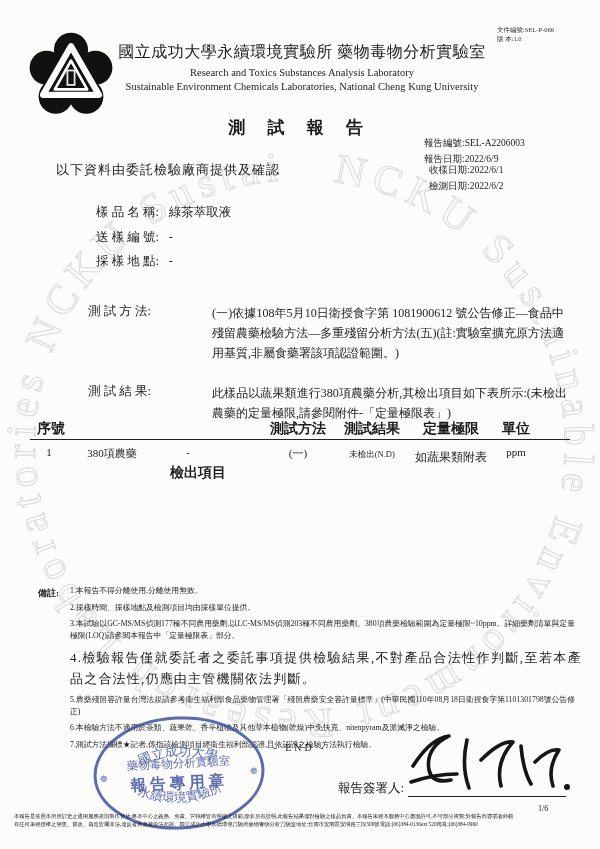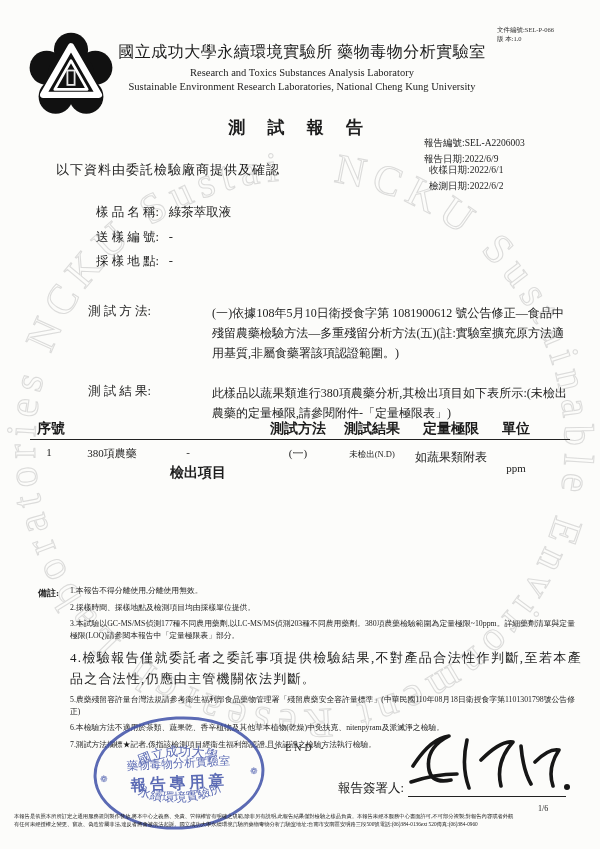--- a/index.html
+++ b/index.html
@@ -83,21 +83,21 @@
       </g>
       <path d="M50 18 L81 72 L19 72 Z" fill="none" stroke="#fff" stroke-width="7" stroke-linejoin="round"></path>
       <path d="M50 34 L68 66 L32 66 Z" fill="none" stroke="#fff" stroke-width="3" stroke-linejoin="round"></path>
       <rect x="45" y="44" width="10" height="18" fill="#fff" opacity="0.9"></rect>
       <rect x="47" y="46" width="6" height="14" fill="#111"></rect>
     </svg>
 
     <div class="abs hblock">
       <div class="org-cn">國立成功大學永續環境實驗所 藥物毒物分析實驗室</div>
       <div class="org-en">Research and Toxics Substances Analysis Laboratory</div>
-      <div class="org-en">Sustainable Environment Research Laboratories, National Cheng Kung University</div>
+      <div class="org-en">Sustainable Environment Chemicals Laboratories, National Cheng Kung University</div>
     </div>
 
     <div class="abs rtitle">測 試 報 告</div>
 
     <div class="abs repmeta">
       <div class="nowrap"><span>報告編號:</span><span>SEL-A2206003</span></div>
       <div class="nowrap"><span>報告日期:</span><span>2022/6/9</span></div>
     </div>
 
     <div class="abs disclaimer">以下資料由委託檢驗廠商提供及確認</div>
@@ -132,21 +132,21 @@
       <div class="abs th" style="left:408px;width:86px;">定量極限</div>
       <div class="abs th" style="left:492px;width:48px;">單位</div>
       <div class="abs tline"></div>
       <div>
         <div class="abs td" style="left:34px;width:30px;">1</div>
         <div class="abs td" style="left:66px;width:92px;text-align:center;">380項農藥</div>
         <div class="abs td" style="left:150px;width:76px;">-</div>
         <div class="abs td" style="left:262px;width:72px;">(一)</div>
         <div class="abs td tsmall" style="left:332px;width:80px;font-size:8.5px;">未檢出(N.D)</div>
         <div class="abs td tsmall" style="left:408px;width:86px;">如蔬果類附表</div>
-        <div class="abs td" style="left:492px;width:48px;font-family:'Liberation Serif',serif;margin-top:16px;">ppm</div>
+        <div class="abs td" style="left:492px;width:48px;font-family:'Liberation Serif',serif;">ppm</div>
       </div>
     </div>
 
     <div class="abs notes">
       <div class="notes-label">備註:</div>
       <div class="notes-items">
         <div class="note-s">1.本報告不得分離使用,分離使用無效。</div>
         <div class="note-s">2.採樣時間、採樣地點及檢測項目均由採樣單位提供。</div>
         <div class="note-s" style="width:505px;">3.本試驗以GC-MS/MS偵測177種不同農用藥劑,以LC-MS/MS偵測203種不同農用藥劑。380項農藥檢驗範圍為定量極限~10ppm。詳細藥劑清單與定量極限(LOQ)請參閱本報告中「定量極限表」部分。</div>
         <div class="note-l" style="width:512px;">4.檢驗報告僅就委託者之委託事項提供檢驗結果,不對產品合法性作判斷,至若本產品之合法性,仍應由主管機關依法判斷。</div>

